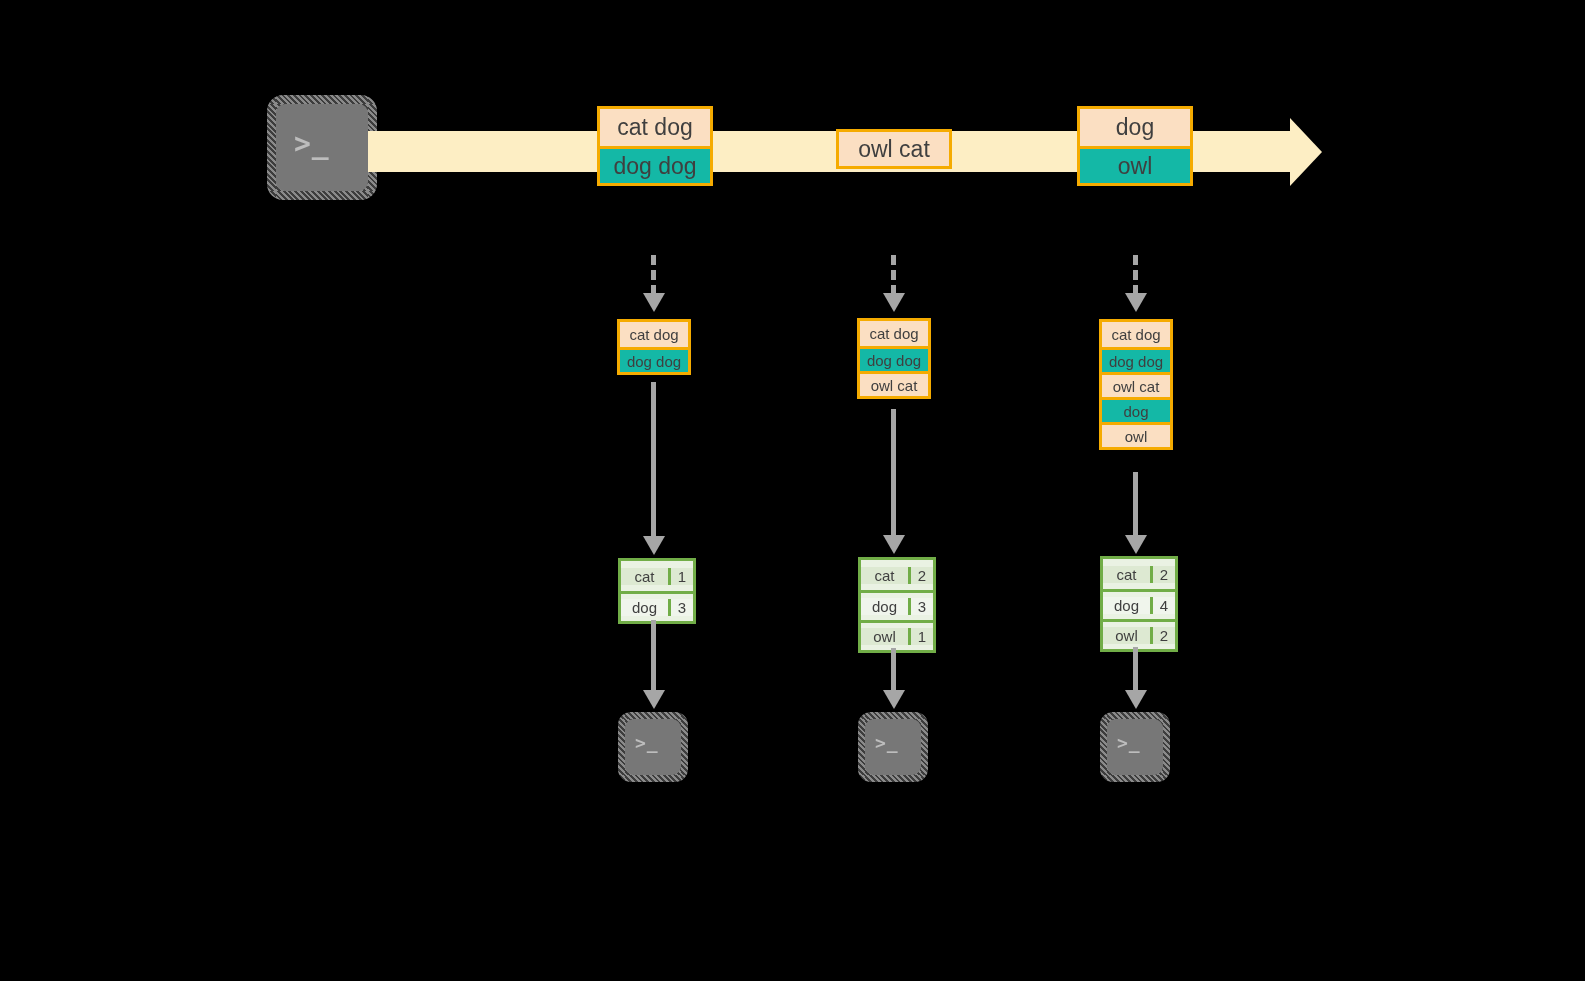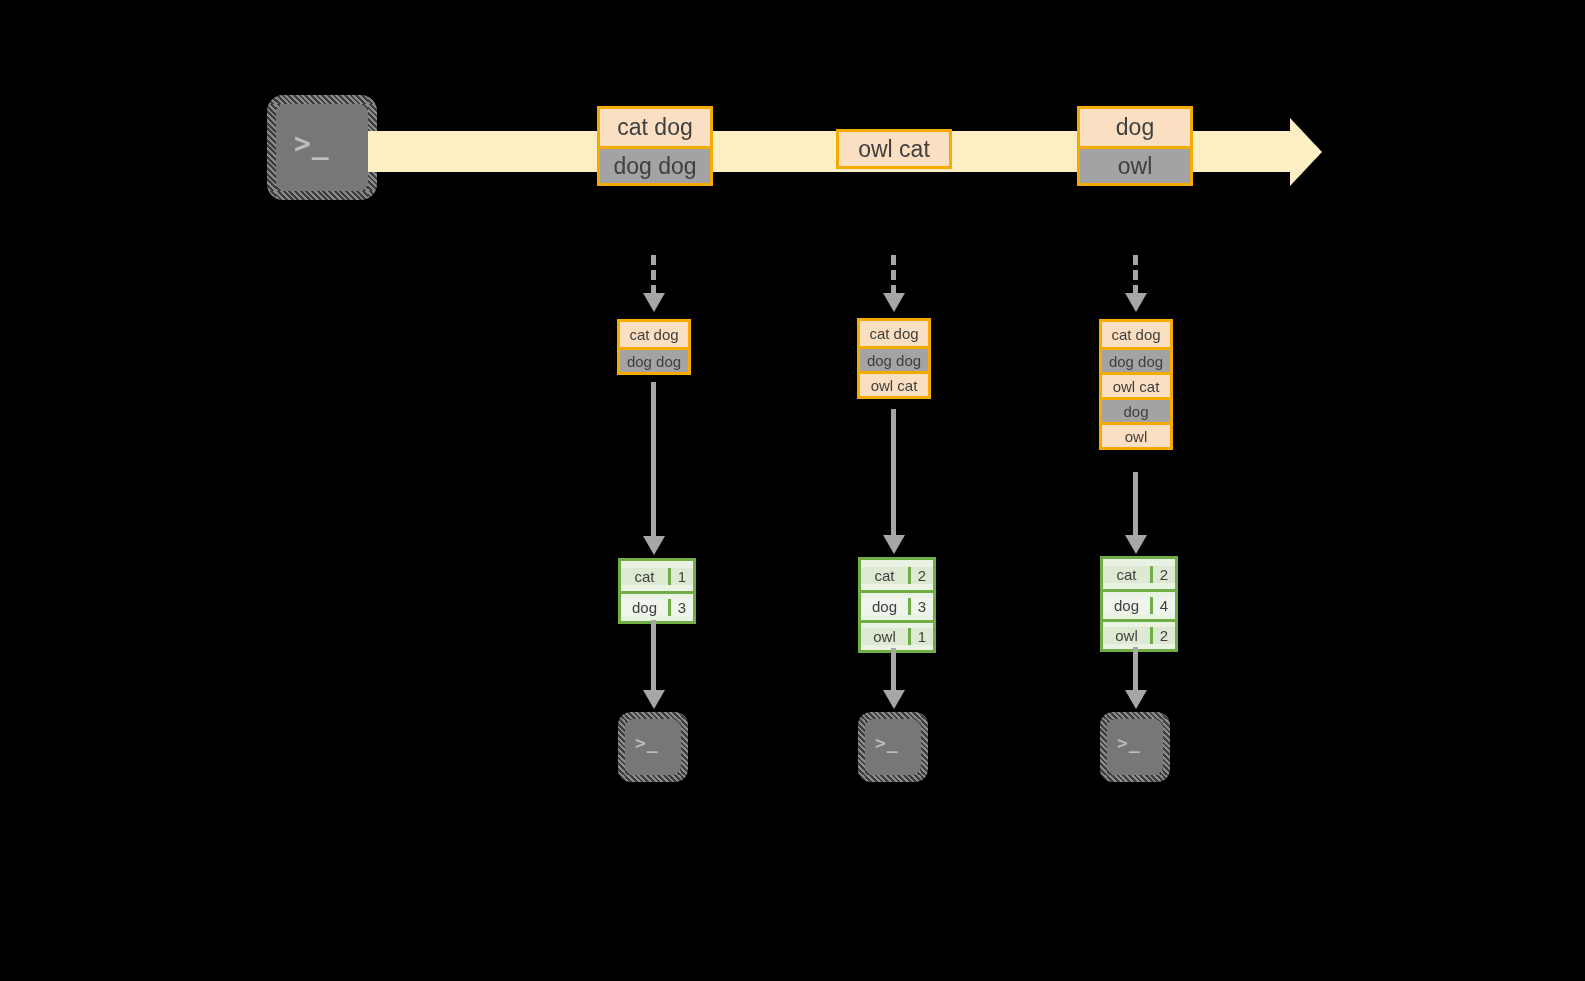--- a/index.html
+++ b/index.html
@@ -74,21 +74,21 @@
   }
   .rec-row {
     box-sizing: border-box;
     display: flex;
     align-items: center;
     justify-content: center;
     color: #3f3f3f;
     white-space: nowrap;
   }
   .rec-row.odd  { background: #fbdfc2; }
-  .rec-row.even { background: #a3a3a3; }
+  .rec-row.even { background: #14b8a6; }
   .rec-row + .rec-row { border-top: 3px solid #f5ab00; }
 
   .rec-group.big .rec-row { height: 37px; font-size: 23px; }
   .rec-group.big.single .rec-row { height: 34px; }
   .rec-group.small .rec-row { height: 25px; font-size: 15px; }
 
   
   .res-table {
     position: absolute;
     box-sizing: border-box;

